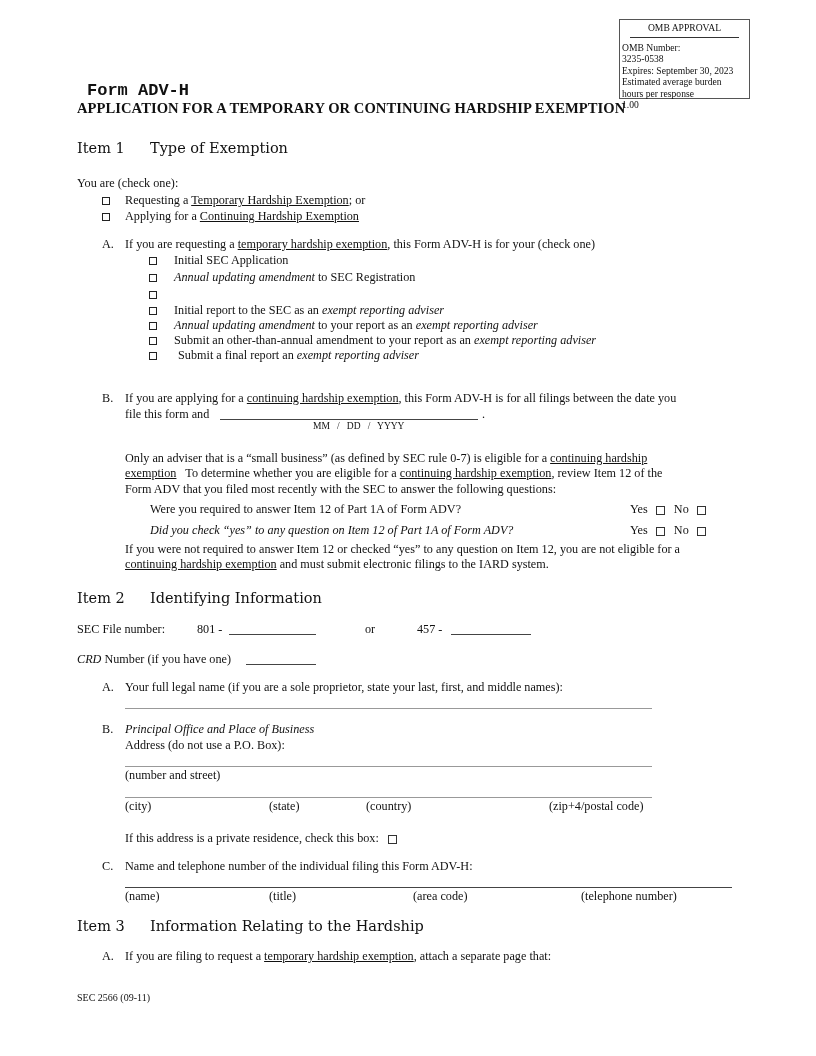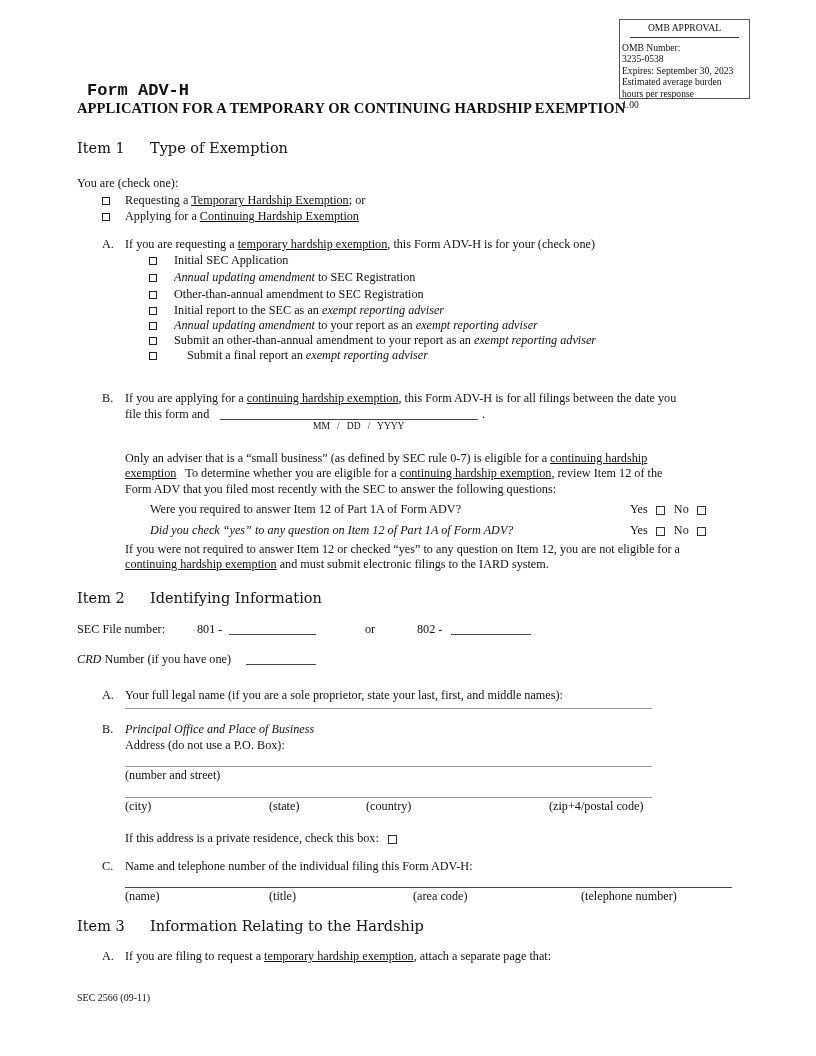--- a/index.html
+++ b/index.html
@@ -70,37 +70,36 @@
 <div class="abs" style="left:149px; top:253px;">
   <span class="cb"></span>
   <span style="margin-left:14px">Initial SEC Application</span>
 </div>
 <div class="abs" style="left:149px; top:270px;">
   <span class="cb"></span>
   <span style="margin-left:14px" class="i">Annual updating amendment</span><span> to SEC Registration</span>
 </div>
 <div class="abs" style="left:149px; top:287px;">
   <span class="cb"></span>
-  <span style="margin-left:14px">Other-than-annual amendment to SEC Registration</span>
 </div>
 <div class="abs" style="left:149px; top:303px;">
   <span class="cb"></span>
   <span style="margin-left:14px">Initial report to the SEC as an </span><span class="i">exempt reporting adviser</span>
 </div>
 <div class="abs" style="left:149px; top:318px;">
   <span class="cb"></span>
   <span style="margin-left:14px" class="i">Annual updating amendment</span><span> to your report as an </span><span class="i">exempt reporting adviser</span>
 </div>
 <div class="abs" style="left:149px; top:333px;">
   <span class="cb"></span>
   <span style="margin-left:14px">Submit an other-than-annual amendment to your report as an </span><span class="i">exempt reporting adviser</span>
 </div>
 <div class="abs" style="left:149px; top:348px;">
   <span class="cb"></span>
-  <span style="margin-left:27px">Submit a final report an </span><span class="i">exempt reporting adviser</span>
+  <span style="margin-left:18px">Submit a final report an </span><span class="i">exempt reporting adviser</span>
 </div>
 
 <div class="abs" style="left:102px; top:391px;">
   <span style="display:inline-block; width:23px">B.</span><span>If you are applying for a </span><span class="u">continuing hardship exemption</span><span>, this Form ADV-H is for all filings between the date you</span>
 </div>
 <div class="abs" style="left:125px; top:407px;">file this form and</div>
 <div class="line" style="left:220px; top:419px; width:258px;"></div>
 <div class="abs" style="left:482px; top:407px;">.</div>
 <div class="abs" style="left:313px; top:421px; font-size:9.5px; white-space:pre;">MM   /   DD   /   YYYY</div>
 
@@ -131,29 +130,29 @@
 </div>
 
 <div class="abs item-head" style="left:77px; top:590px;">
   <span class="num">Item 2</span><span>Identifying Information</span>
 </div>
 
 <div class="abs" style="left:77px; top:622px;">SEC File number:</div>
 <div class="abs" style="left:197px; top:622px;">801 -</div>
 <div class="line" style="left:229px; top:634px; width:87px;"></div>
 <div class="abs" style="left:365px; top:622px;">or</div>
-<div class="abs" style="left:417px; top:622px;">802 -</div>
+<div class="abs" style="left:417px; top:622px;">457 -</div>
 <div class="line" style="left:451px; top:634px; width:80px;"></div>
 
 <div class="abs" style="left:77px; top:652px;">
   <span class="i">CRD</span><span> Number (if you have one)</span>
 </div>
 <div class="line" style="left:246px; top:664px; width:70px;"></div>
 
-<div class="abs" style="left:102px; top:680px;margin-top:8px;">
+<div class="abs" style="left:102px; top:680px;">
   <span style="display:inline-block; width:23px">A.</span><span>Your full legal name (if you are a sole proprietor, state your last, first, and middle names):</span>
 </div>
 <div class="line-light" style="left:125px; top:708px; width:527px;"></div>
 
 <div class="abs" style="left:102px; top:722px;">
   <span style="display:inline-block; width:23px">B.</span><span class="i">Principal Office and Place of Business</span>
 </div>
 <div class="abs" style="left:125px; top:738px;">Address (do not use a P.O. Box):</div>
 <div class="line-light" style="left:125px; top:766px; width:527px;"></div>
 <div class="abs" style="left:125px; top:768px;">(number and street)</div>

